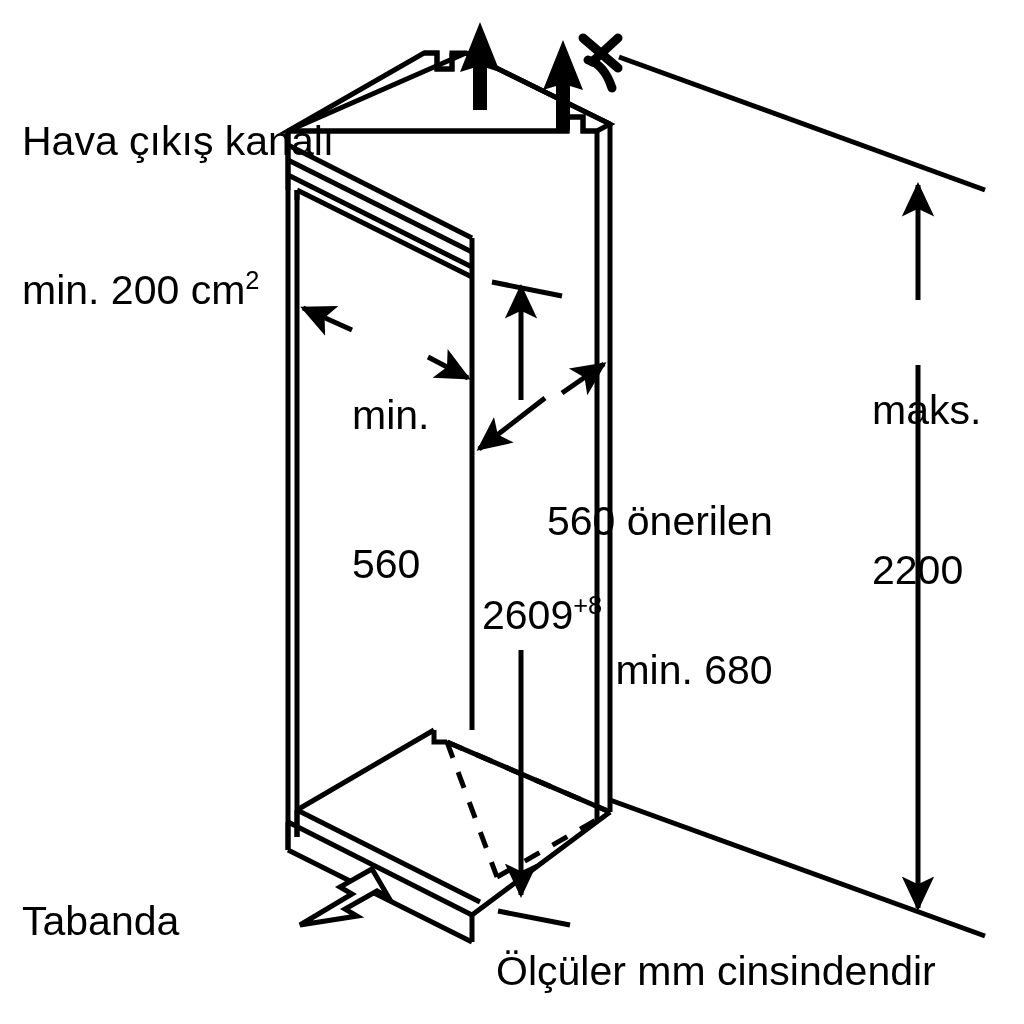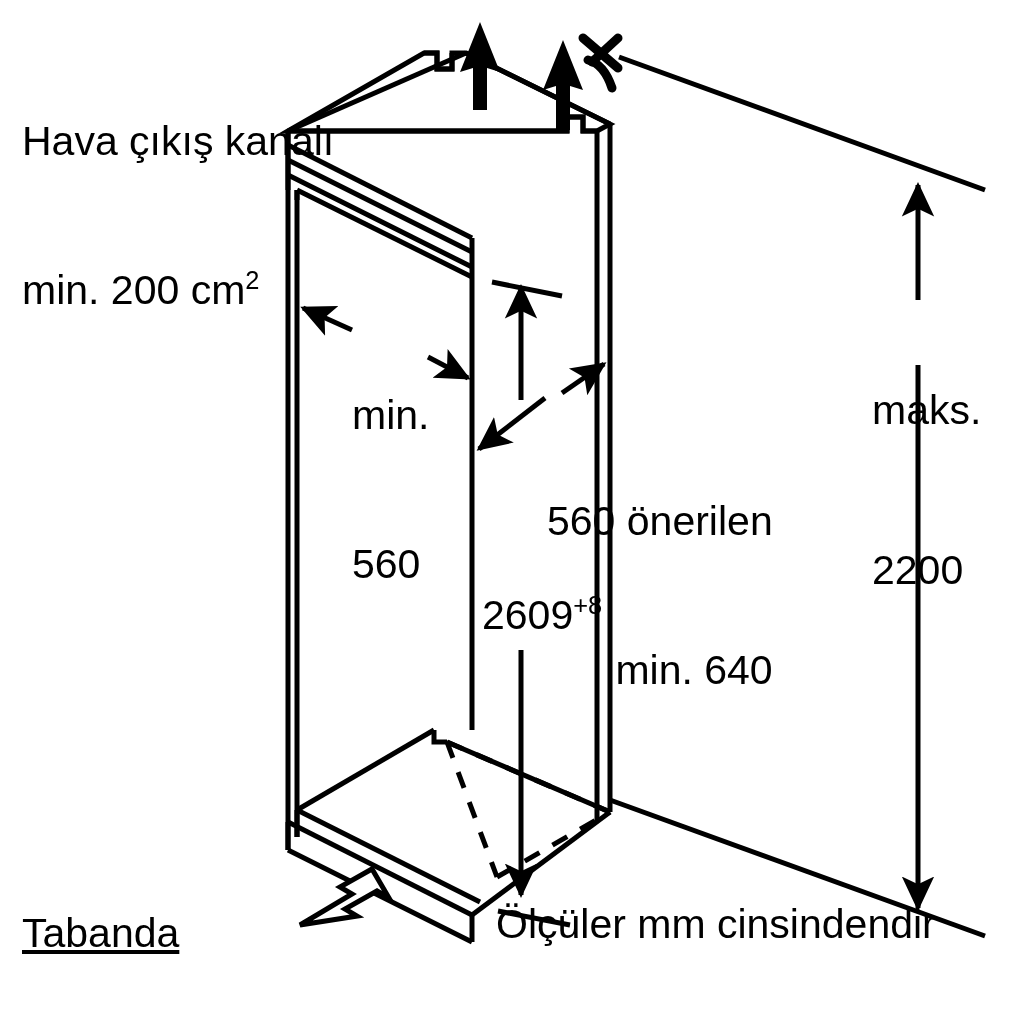--- a/index.html
+++ b/index.html
@@ -47,22 +47,22 @@
   #air-outlet-label { left: 22px; top: 20px; }
   #air-outlet-label .tline:nth-child(2) { margin-top: 4px; }
   #maks-label { left: 872px; top: 289px; }
   #maks-label .tline:nth-child(2) { margin-top: 15px; }
   #depth-label { left: 547px; top: 400px; text-align: right; }
   #depth-label .tline:nth-child(2) { margin-top: 4px; }
   #width-label { left: 352px; top: 294px; text-align: left; }
   #width-label .tline:nth-child(2) { margin-top: 4px; }
   #height-label { left: 482px; top: 591px; }
   #floor-vent-label { left: 22px; top: 797px; }
-  #floor-vent-label .tline { margin-top: 15px; text-decoration: underline; }
-  #units-label { left: 496px; top: 900px; }
+  #floor-vent-label .tline { margin-top: 3px; }
+  #units-label { left: 496px; top: 947px; }
 </style>
 </head>
 <body>
 
 <div id="diagram-root">
 
   <svg class="drawing" viewBox="0 0 1024 1024">
     <defs>
       <marker id="solidArrow" viewBox="0 0 12 12" refX="10.5" refY="6" markerWidth="7.2" markerHeight="7.2" orient="auto-start-reverse">
         <path d="M0,0.6 L11.5,6 L0,11.4 L2.6,6 Z" fill="#000"></path>
@@ -168,21 +168,21 @@
     <span class="tline"><span>min. 200 cm</span><span class="sup">2</span></span>
   </div>
 
   <div class="lbl lbl-big" id="maks-label">
     <span class="tline">maks.</span>
     <span class="tline">2200</span>
   </div>
 
   <div class="lbl lbl-dim" id="depth-label">
     <span class="tline">560 önerilen</span>
-    <span class="tline">min. 640</span>
+    <span class="tline">min. 680</span>
   </div>
 
   <div class="lbl lbl-dim" id="width-label">
     <span class="tline">min.</span>
     <span class="tline">560</span>
   </div>
 
   <div class="lbl lbl-dim" id="height-label"><span>2609</span><span class="sup">+8</span></div>
 
   <div class="lbl lbl-big" id="floor-vent-label">

